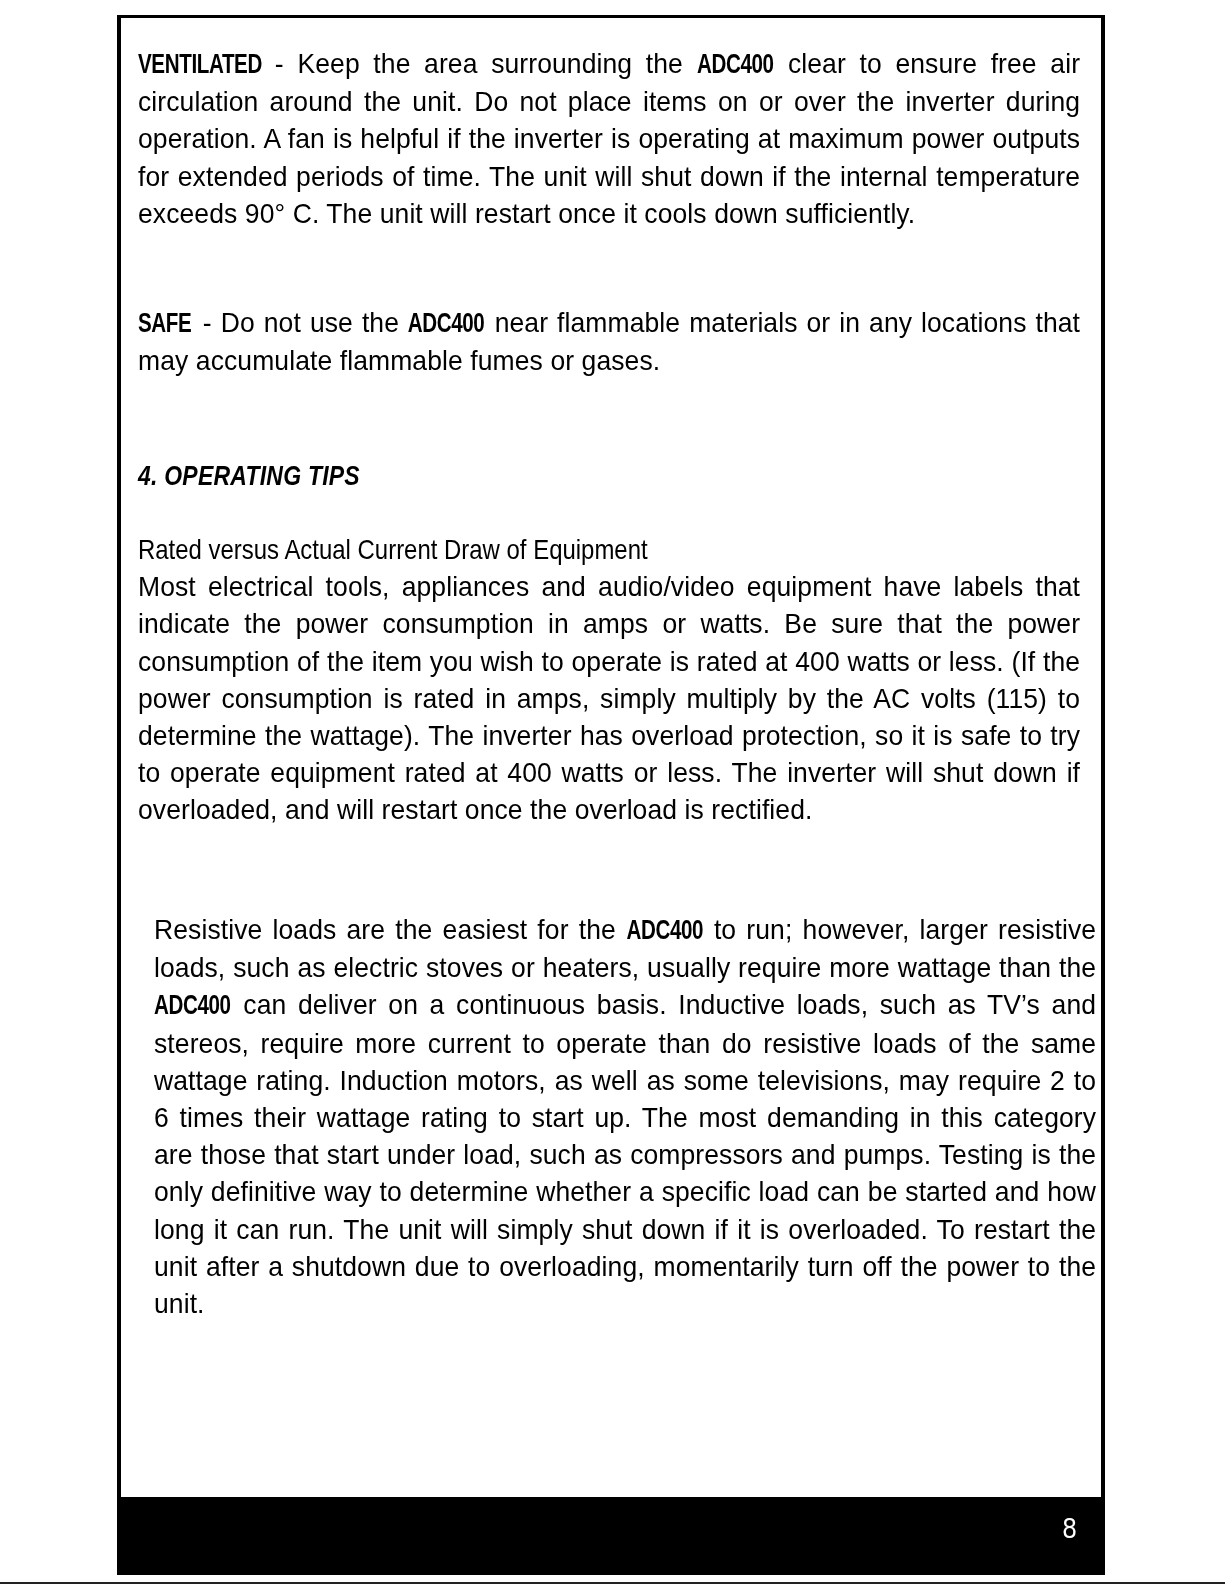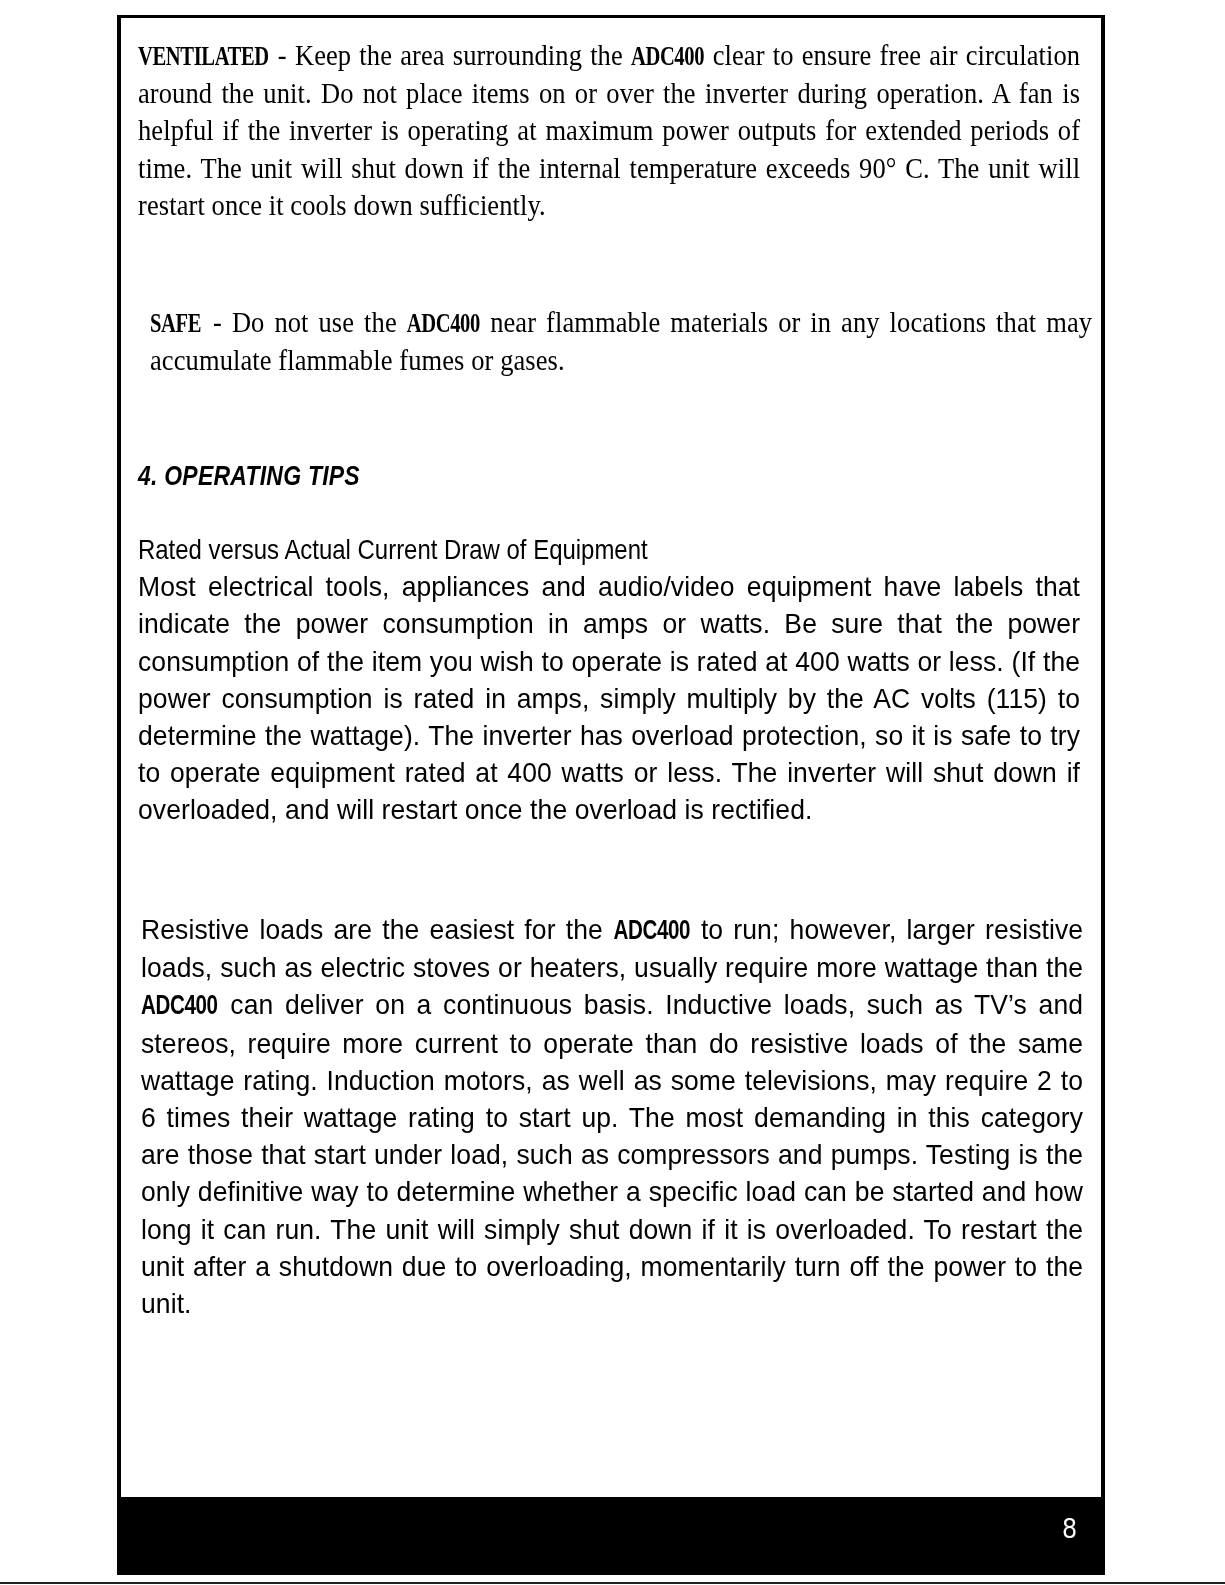--- a/index.html
+++ b/index.html
@@ -24,25 +24,25 @@
   .bold-cond.model { margin-right: -17px; }
   .bold-cond.lbl-vent { margin-right: -30px; }
   .bold-cond.lbl-safe { margin-right: -10px; }
   .heading {
     font-weight: bold; font-style: italic; font-size: 28px;
     margin: 0; letter-spacing: 0.3px;
     transform: scaleX(0.82); transform-origin: left top; display: block;
   }
   .subheading { font-size: 28.5px; line-height: 37.2px; margin: 0;
     transform: scaleX(0.84); transform-origin: left top; width: 1100px; }
-  #vent-block { position: absolute; top: 9px; left: 0; font-family: Liberation Serif, serif; }
-  #safe-block { position: absolute; top: 276px; left: 12px; font-family: Liberation Serif, serif; }
+  #vent-block { position: absolute; top: 17px; left: 0; }
+  #safe-block { position: absolute; top: 276px; left: 0; }
   #heading-block { position: absolute; top: 432px; left: 0; }
   #rated-block { position: absolute; top: 503px; left: 0; }
-  #resistive-block { position: absolute; top: 883px; left: 3px; }
+  #resistive-block { position: absolute; top: 883px; left: 16px; }
   .footer-band {
     position: absolute; left: 117px; top: 1497px; width: 988px; height: 78px;
     background: #000;
   }
   .page-number {
     position: absolute; right: 28px; top: 14px; color: #fff;
     font-size: 30px; transform: scaleX(0.85); transform-origin: right top;
   }
   .bottom-rule { position: absolute; left: 0; top: 1582px; width: 1225px; height: 2px; background: #222; }
 </style>

